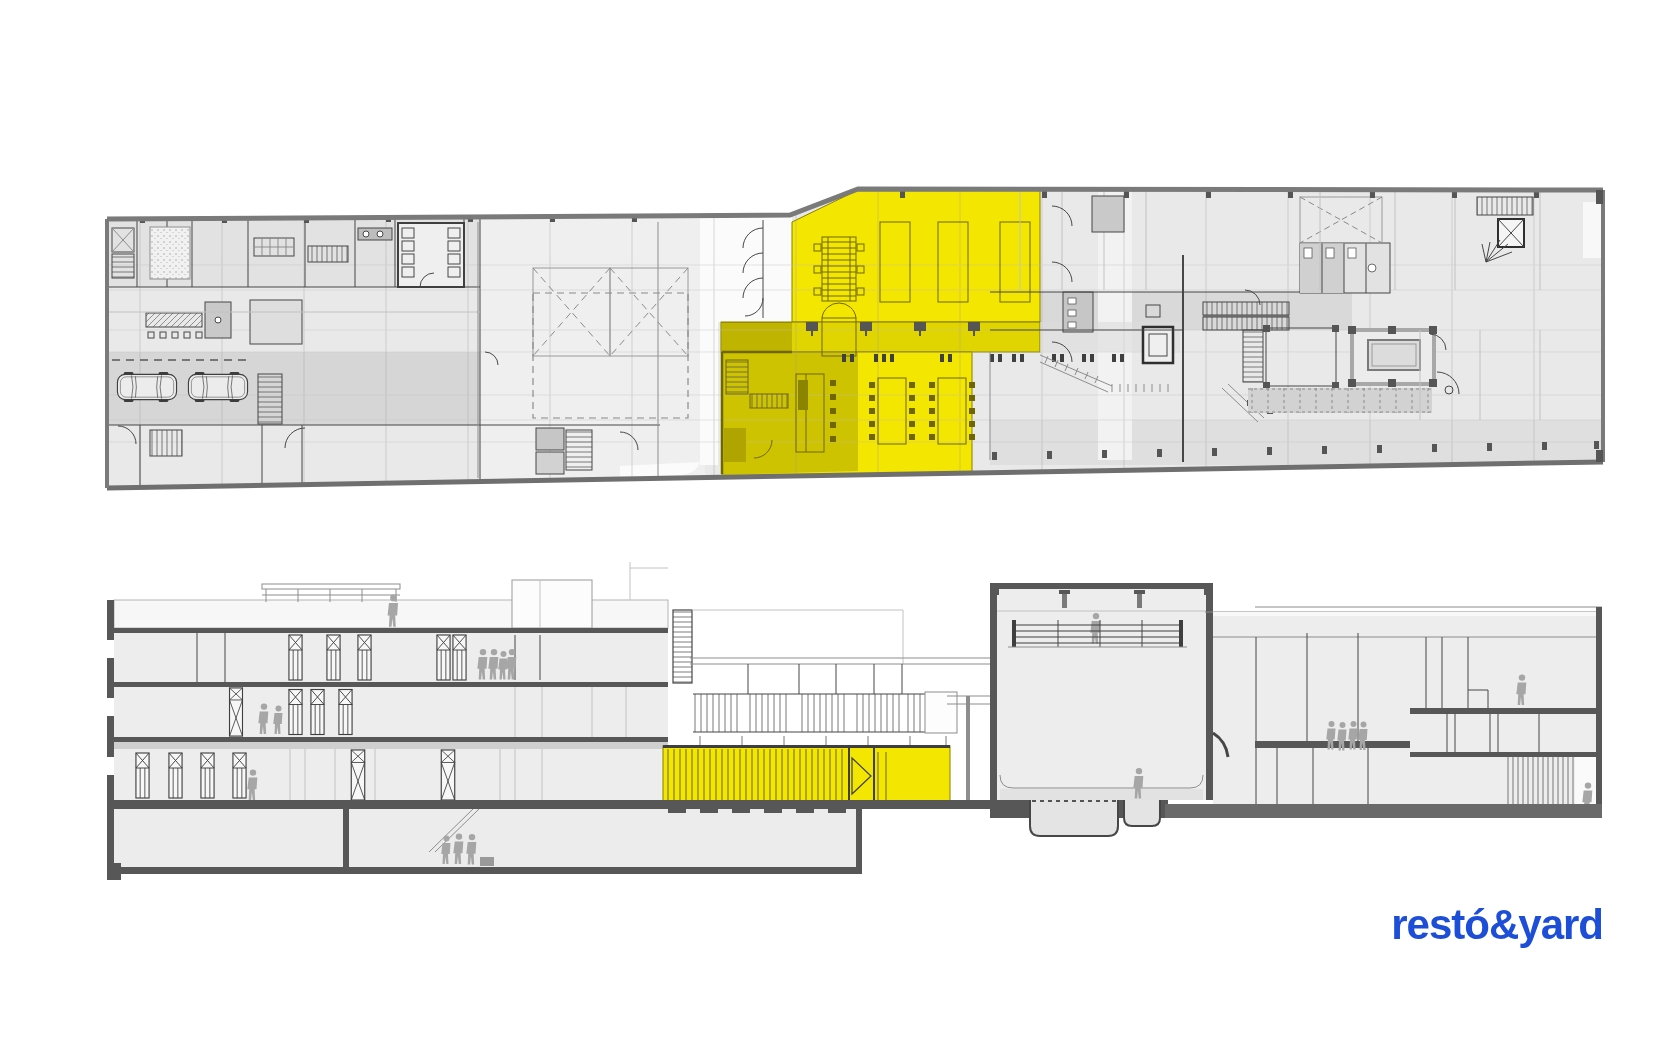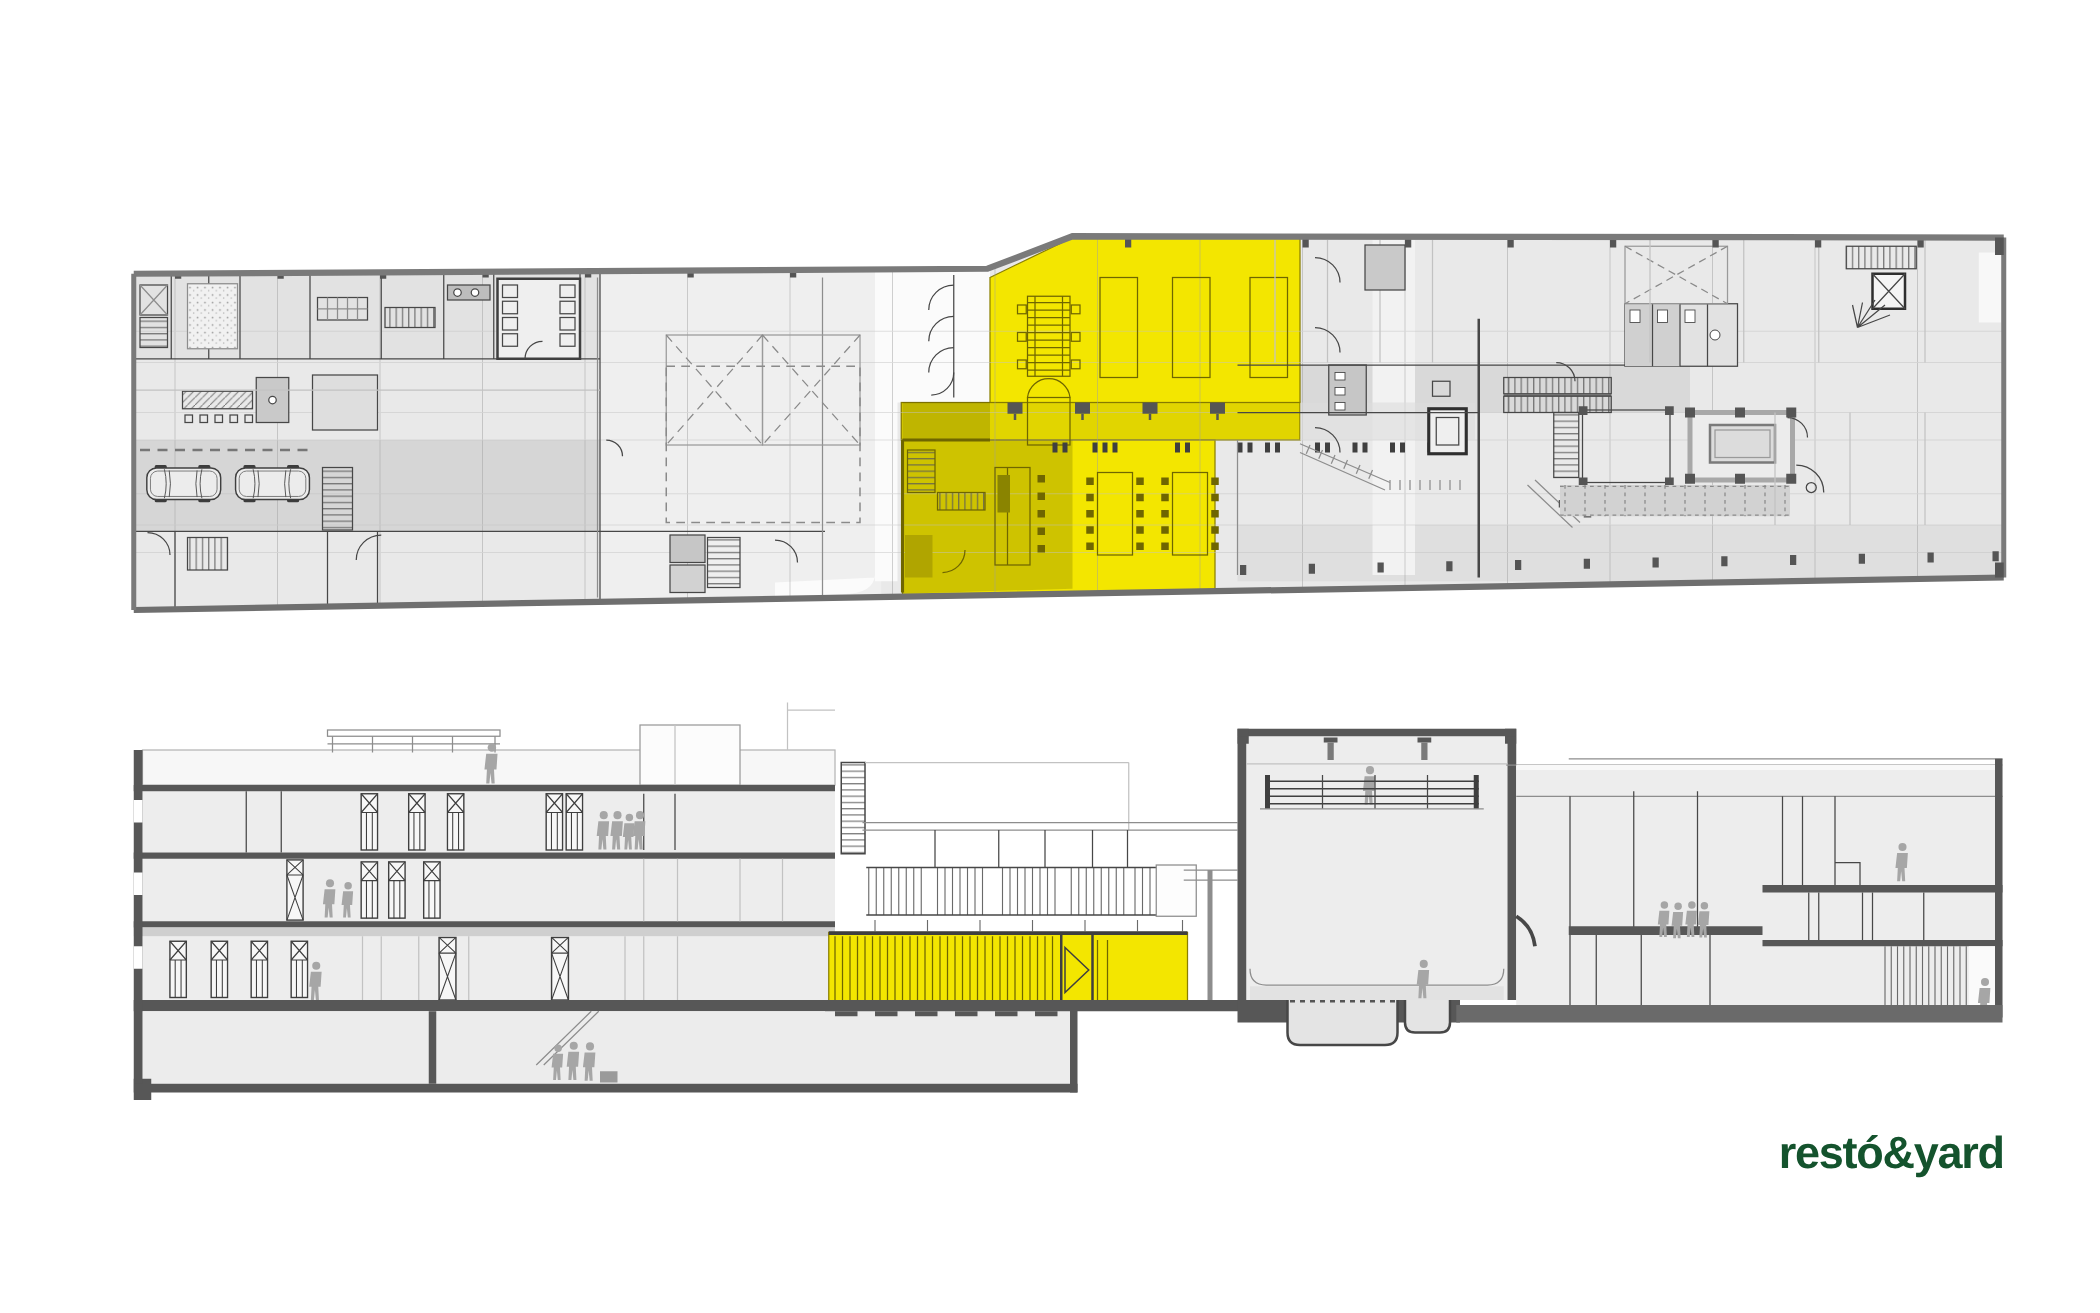--- a/index.html
+++ b/index.html
@@ -9,22 +9,22 @@
   
   .w1{stroke:#474747;stroke-width:1;fill:none}
   .w2{stroke:#474747;stroke-width:2;fill:none}
   .lt{stroke:#c2c2c2;stroke-width:1;fill:none}
   .md{stroke:#8d8d8d;stroke-width:1;fill:none}
   .grid{stroke:#9e9e9e;stroke-width:.7;fill:none;opacity:.55}
   .yline{stroke:#6f6600;stroke-width:1;fill:none}
   .slab{fill:#575757}
   .secfill{fill:#ededed}
   .fig{fill:#a6a6a6}
-  .logo{position:absolute;right:77px;top:901px;font-size:36px;font-weight:700;
-        letter-spacing:-1px;color:#14532d;font-family:"Liberation Sans",sans-serif;}
+  .logo{position:absolute;right:77px;top:901px;font-size:42px;font-weight:700;
+        letter-spacing:-1px;color:#1d4ed8;font-family:"Liberation Sans",sans-serif;}
 </style>
 </head>
 <body>
 
 <div class="canvas">
 <svg width="1680" height="1050" viewBox="0 0 1680 1050">
 <defs>
   <clipPath id="planClip">
     <polygon points="107,219 790,215 858,189 1603,190 1603,462 107,488"></polygon>
   </clipPath>

